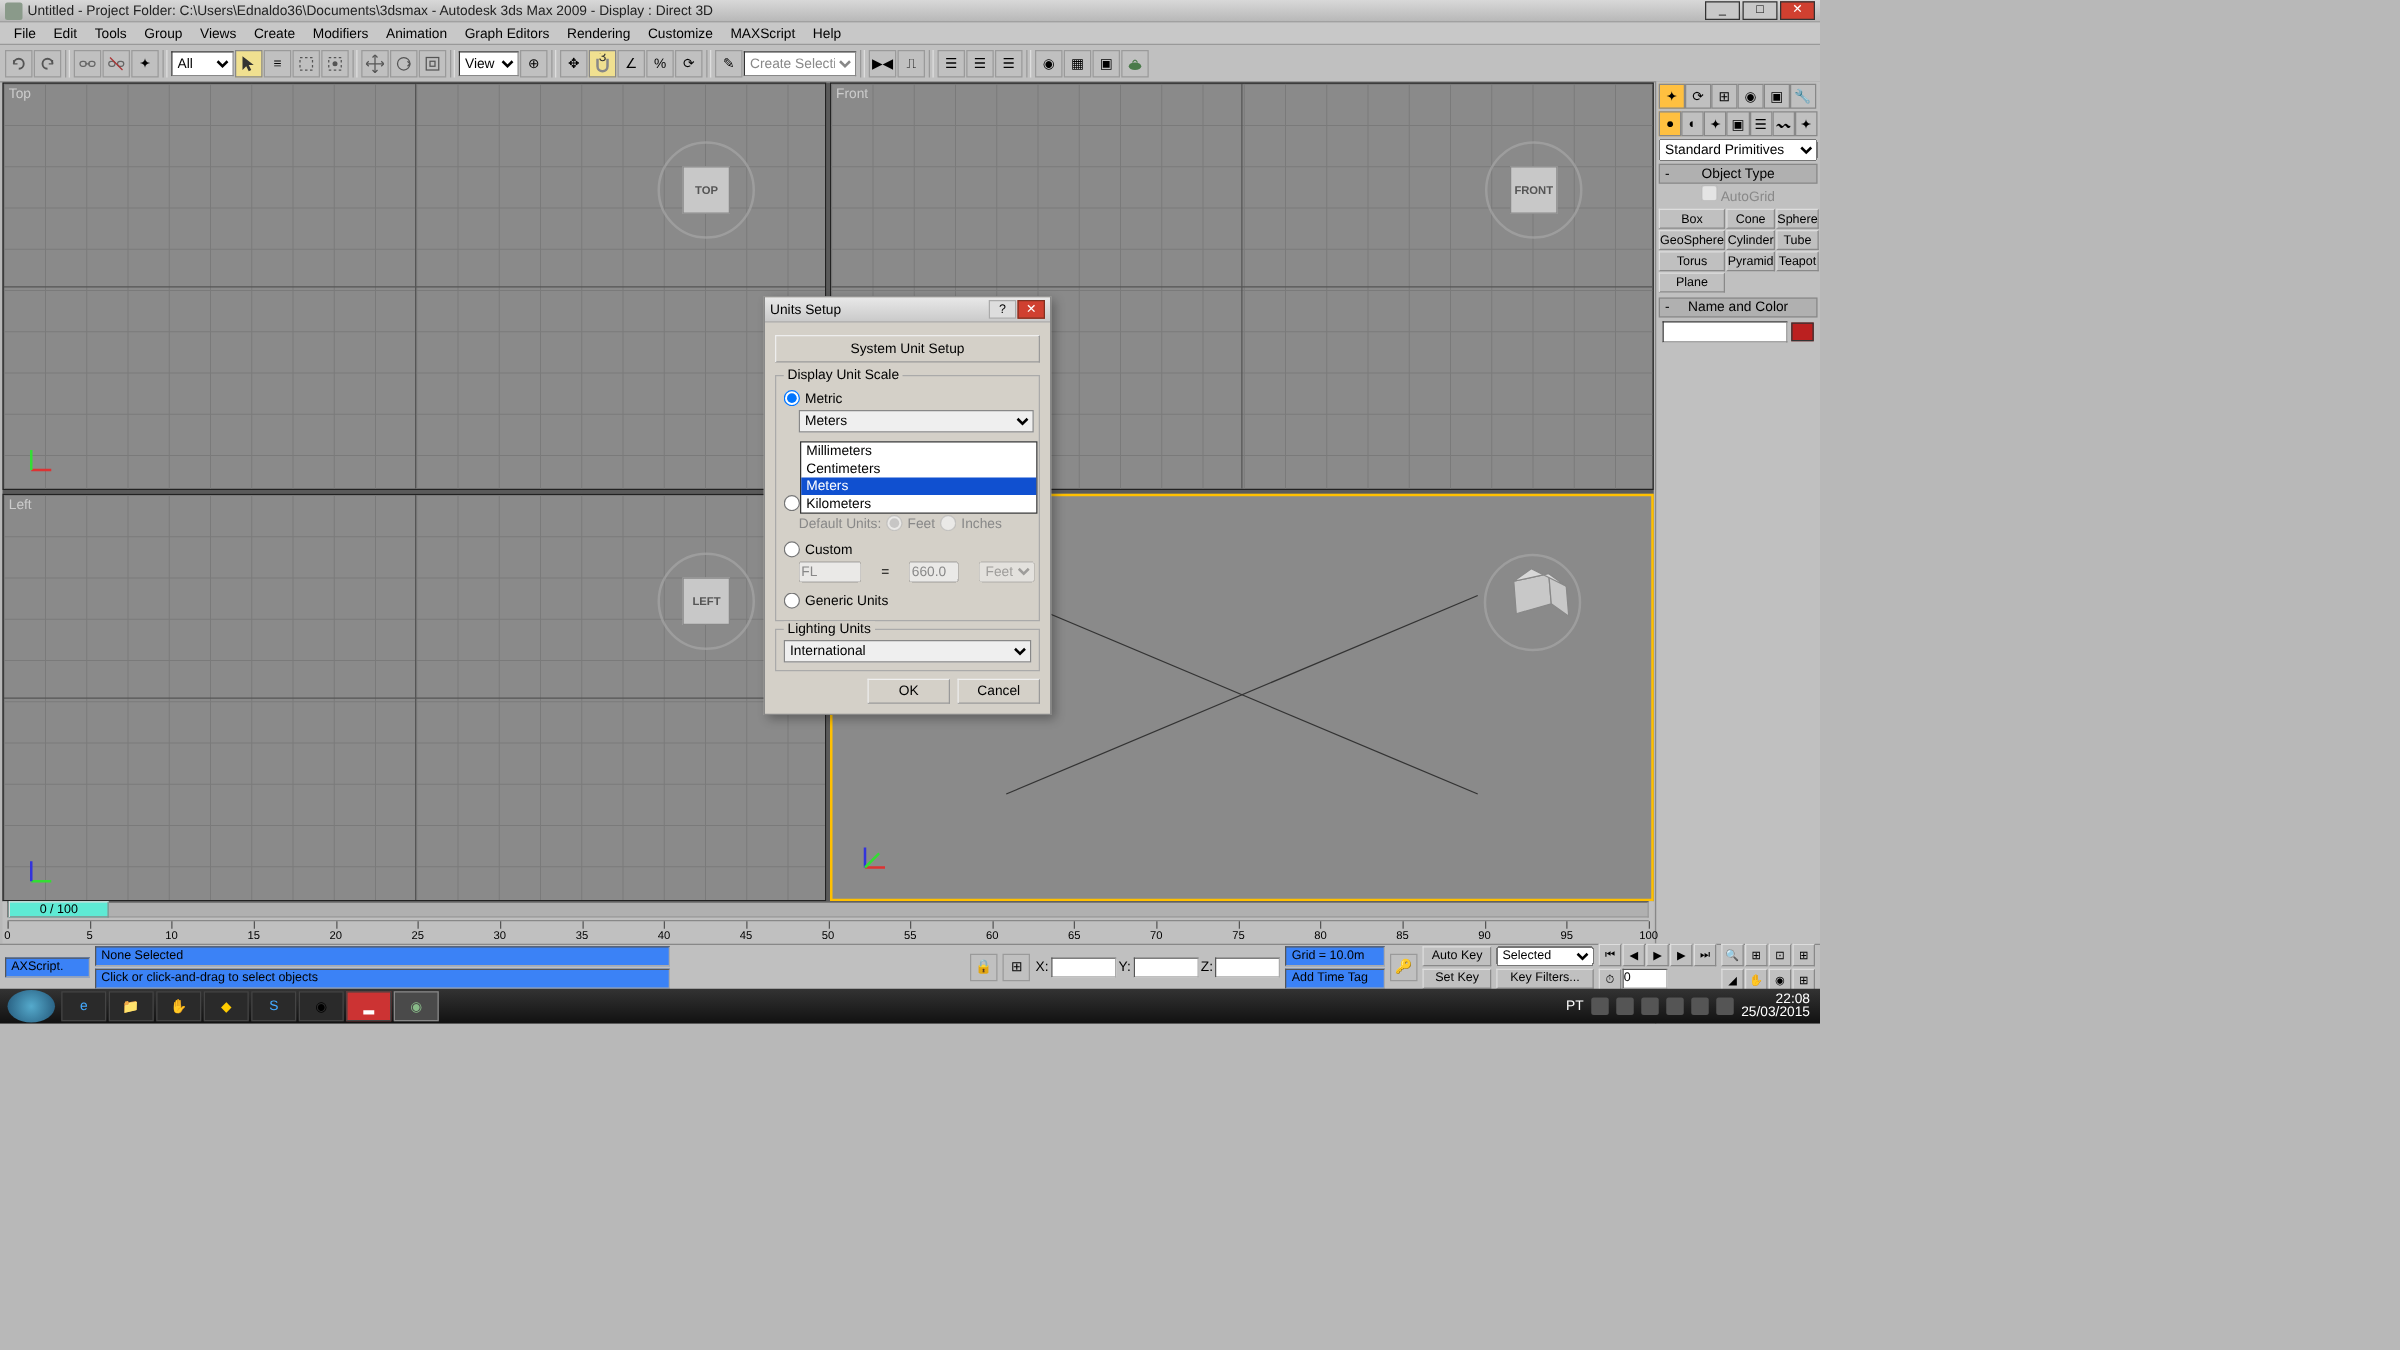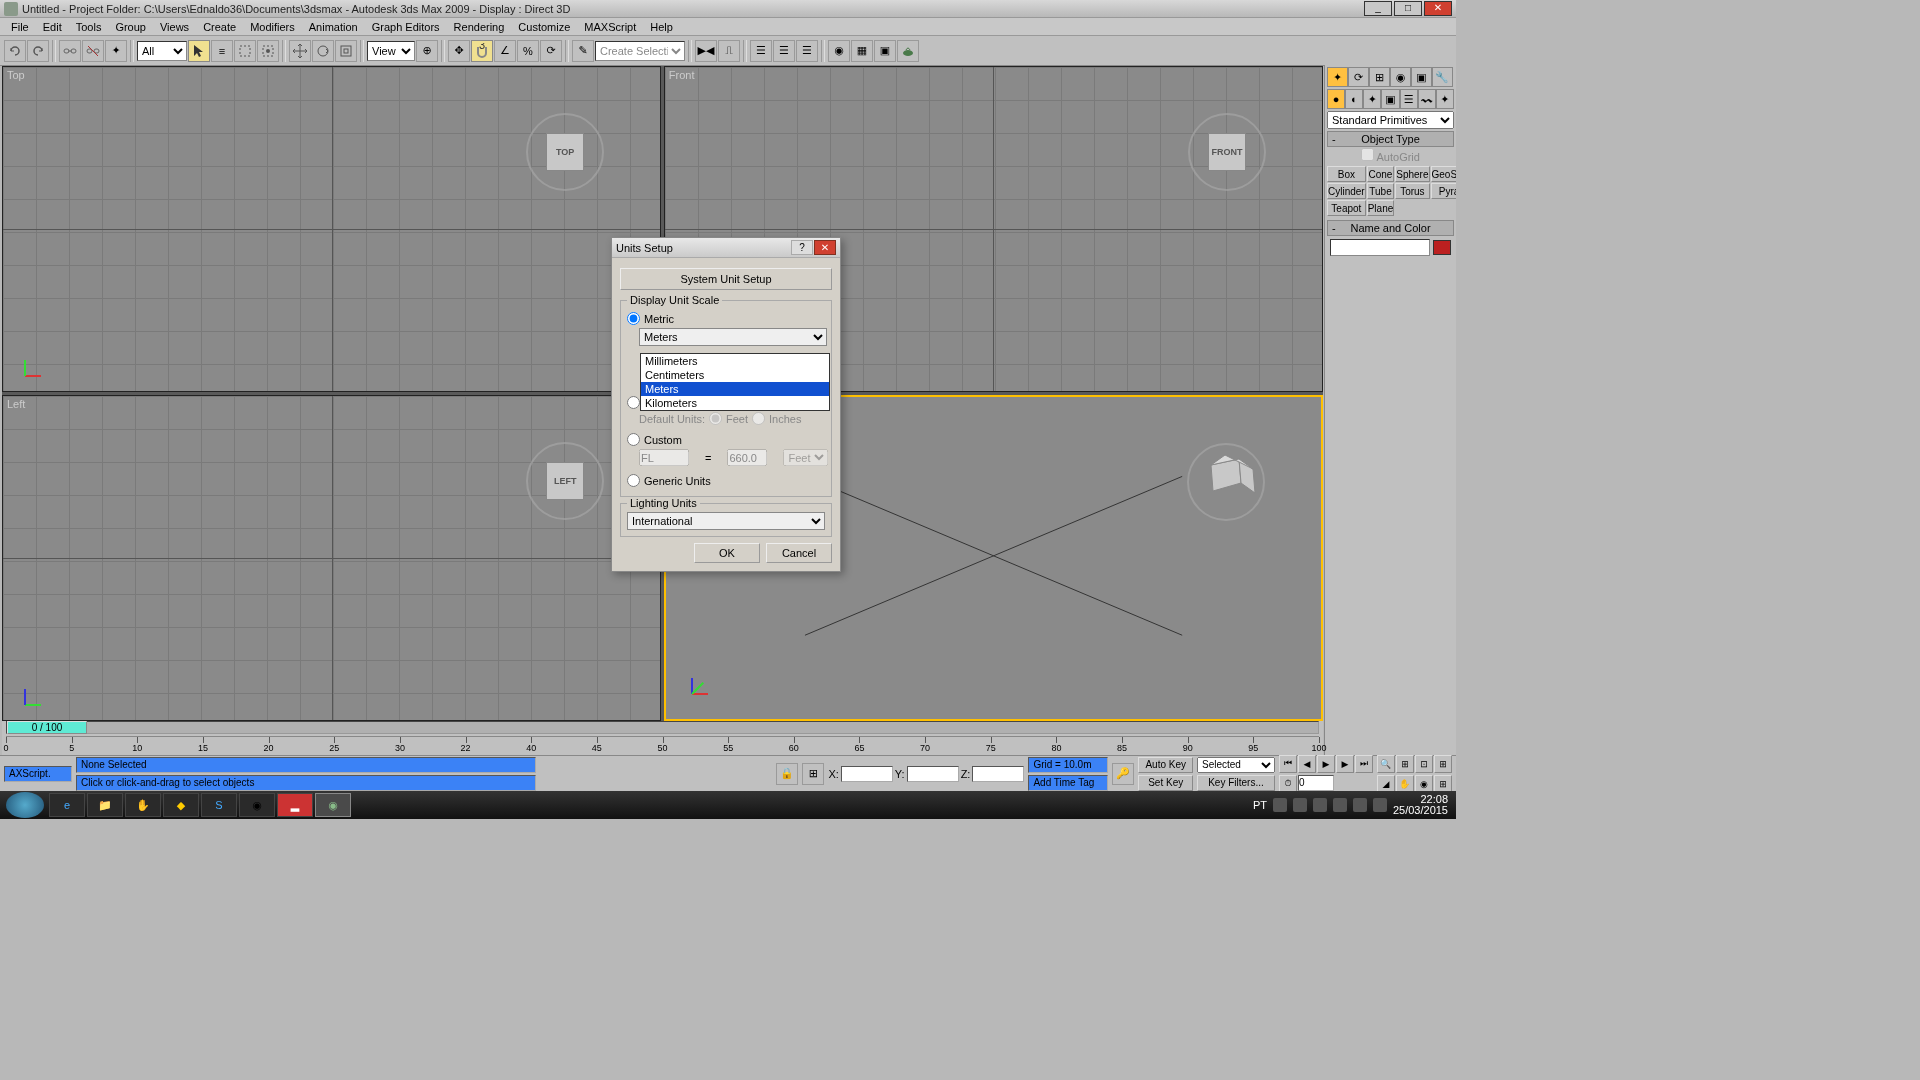--- a/index.html
+++ b/index.html
@@ -50,21 +50,21 @@
 .cmdpanel { position: absolute; top: 65px; right: 0; width: 132px; bottom: 0; background: #c0c0c0; border-left: 1px solid #888; padding: 2px; }
 .cp-tabs { display: flex; gap: 0; margin-bottom: 2px; }
 .cp-tab { width: 21px; height: 20px; background: #c0c0c0; border: 1px solid #888; display: flex; align-items: center; justify-content: center; cursor: pointer; }
 .cp-tab.active { background: #ffc040; }
 .cp-row2 { display: flex; gap: 0; margin-bottom: 2px; }
 .cp-row2 .cp-tab { background: #c0c0c0; }
 .cp-row2 .cp-tab.active { background: #ffc040; }
 .cp-drop { width: 100%; height: 18px; font-size: 11px; }
 .rollout-hdr { background: #b0b0b0; border: 1px solid #888; text-align: center; padding: 1px; margin-top: 2px; position: relative; }
 .rollout-hdr::before { content: "-"; position: absolute; left: 4px; }
-.obj-grid { display: grid; grid-template-columns: 1fr 1fr 1fr 1fr; gap: 1px; padding: 2px 0; }
+.obj-grid { display: grid; grid-template-columns: 1fr 1fr 1fr; gap: 1px; padding: 2px 0; }
 .obj-btn { height: 16px; background: #c0c0c0; border: 1px outset #ddd; cursor: pointer; font-size: 10px; }
 .autogrid { text-align: center; padding: 1px; color: #888; }
 .color-sw { width: 18px; height: 15px; background: #bb2020; border: 1px solid #333; display: inline-block; vertical-align: middle; }
 .name-input { width: 100px; height: 17px; border: 1px inset #888; }
 
 
 .dialog { position: absolute; left: 611px; top: 237px; width: 230px; background: #d4d0c8; border: 1px solid #888; box-shadow: 3px 3px 8px rgba(0,0,0,.3); }
 .dlg-title { height: 20px; background: linear-gradient(#e8e8e8,#cacaca); display: flex; align-items: center; padding: 0 4px; border-bottom: 1px solid #aaa; }
 .dlg-title span { flex: 1; font-size: 11px; }
 .dlg-close { width: 22px; height: 15px; background: #d04030; color: #fff; text-align: center; line-height: 13px; font-size: 10px; cursor: pointer; border: 1px solid #803020; }
@@ -422,21 +422,21 @@
       <div class="tick-lbl" style="left: 10%;">10</div>
       <div class="tick" style="left: 15%;"></div>
       <div class="tick-lbl" style="left: 15%;">15</div>
       <div class="tick" style="left: 20%;"></div>
       <div class="tick-lbl" style="left: 20%;">20</div>
       <div class="tick" style="left: 25%;"></div>
       <div class="tick-lbl" style="left: 25%;">25</div>
       <div class="tick" style="left: 30%;"></div>
       <div class="tick-lbl" style="left: 30%;">30</div>
       <div class="tick" style="left: 35%;"></div>
-      <div class="tick-lbl" style="left: 35%;">22</div>
+      <div class="tick-lbl" style="left: 35%;">35</div>
       <div class="tick" style="left: 40%;"></div>
       <div class="tick-lbl" style="left: 40%;">40</div>
       <div class="tick" style="left: 45%;"></div>
       <div class="tick-lbl" style="left: 45%;">45</div>
       <div class="tick" style="left: 50%;"></div>
       <div class="tick-lbl" style="left: 50%;">50</div>
       <div class="tick" style="left: 55%;"></div>
       <div class="tick-lbl" style="left: 55%;">55</div>
       <div class="tick" style="left: 60%;"></div>
       <div class="tick-lbl" style="left: 60%; text-align: right;">60</div>

